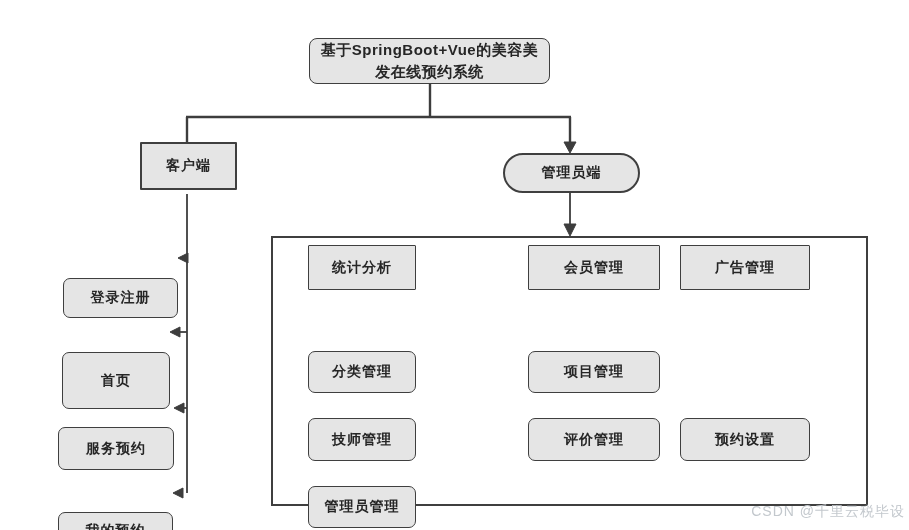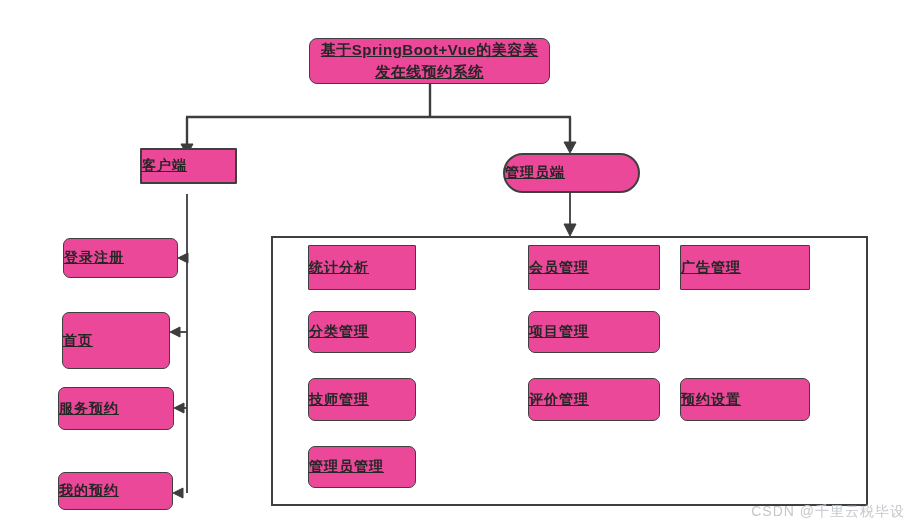--- a/index.html
+++ b/index.html
@@ -12,44 +12,44 @@
     overflow: hidden;
   }
   .connector-layer {
     position: absolute;
     left: 0; top: 0;
     width: 909px; height: 530px;
   }
   .box {
     position: absolute;
     box-sizing: border-box;
-    background: #ec4899;
+    background: #e5e5e5;
     border: 1.6px solid #3f3f3f;
     display: flex;
     align-items: center;
+    justify-content: center;
     font-weight: bold;
     color: #262626;
     font-size: 14px;
     letter-spacing: 1px;
     text-align: center;
     z-index: 2;
-    text-decoration: underline;
   }
-  .rounded { border-radius: 7px; }
+  .rounded { border-radius: 7px; margin-top: 40px; }
   .sq { border-radius: 1px; }
   .trunk { border-width: 2px; }
   .root-box {
     left: 309px; top: 38px; width: 241px; height: 46px;
     flex-direction: column;
     font-size: 15px;
     line-height: 1.45;
     letter-spacing: 0.5px;
     border-radius: 8px;
   }
-  .client-box  { left: 140px; top: 148px; width:  97px; height: 36px; }
+  .client-box  { left: 140px; top: 142px; width:  97px; height: 48px; }
   .admin-box   { left: 503px; top: 153px; width: 137px; height: 40px; border-radius: 20px; }
   .login-box   { left:  63px; top: 238px; width: 115px; height: 40px; }
   .home-box    { left:  62px; top: 312px; width: 108px; height: 57px; }
   .svc-box     { left:  58px; top: 387px; width: 116px; height: 43px; }
   .mine-box    { left:  58px; top: 472px; width: 115px; height: 38px; }
   .panel {
     position: absolute;
     left: 271px; top: 236px; width: 597px; height: 270px;
     box-sizing: border-box;
     border: 2px solid #3f3f3f;

